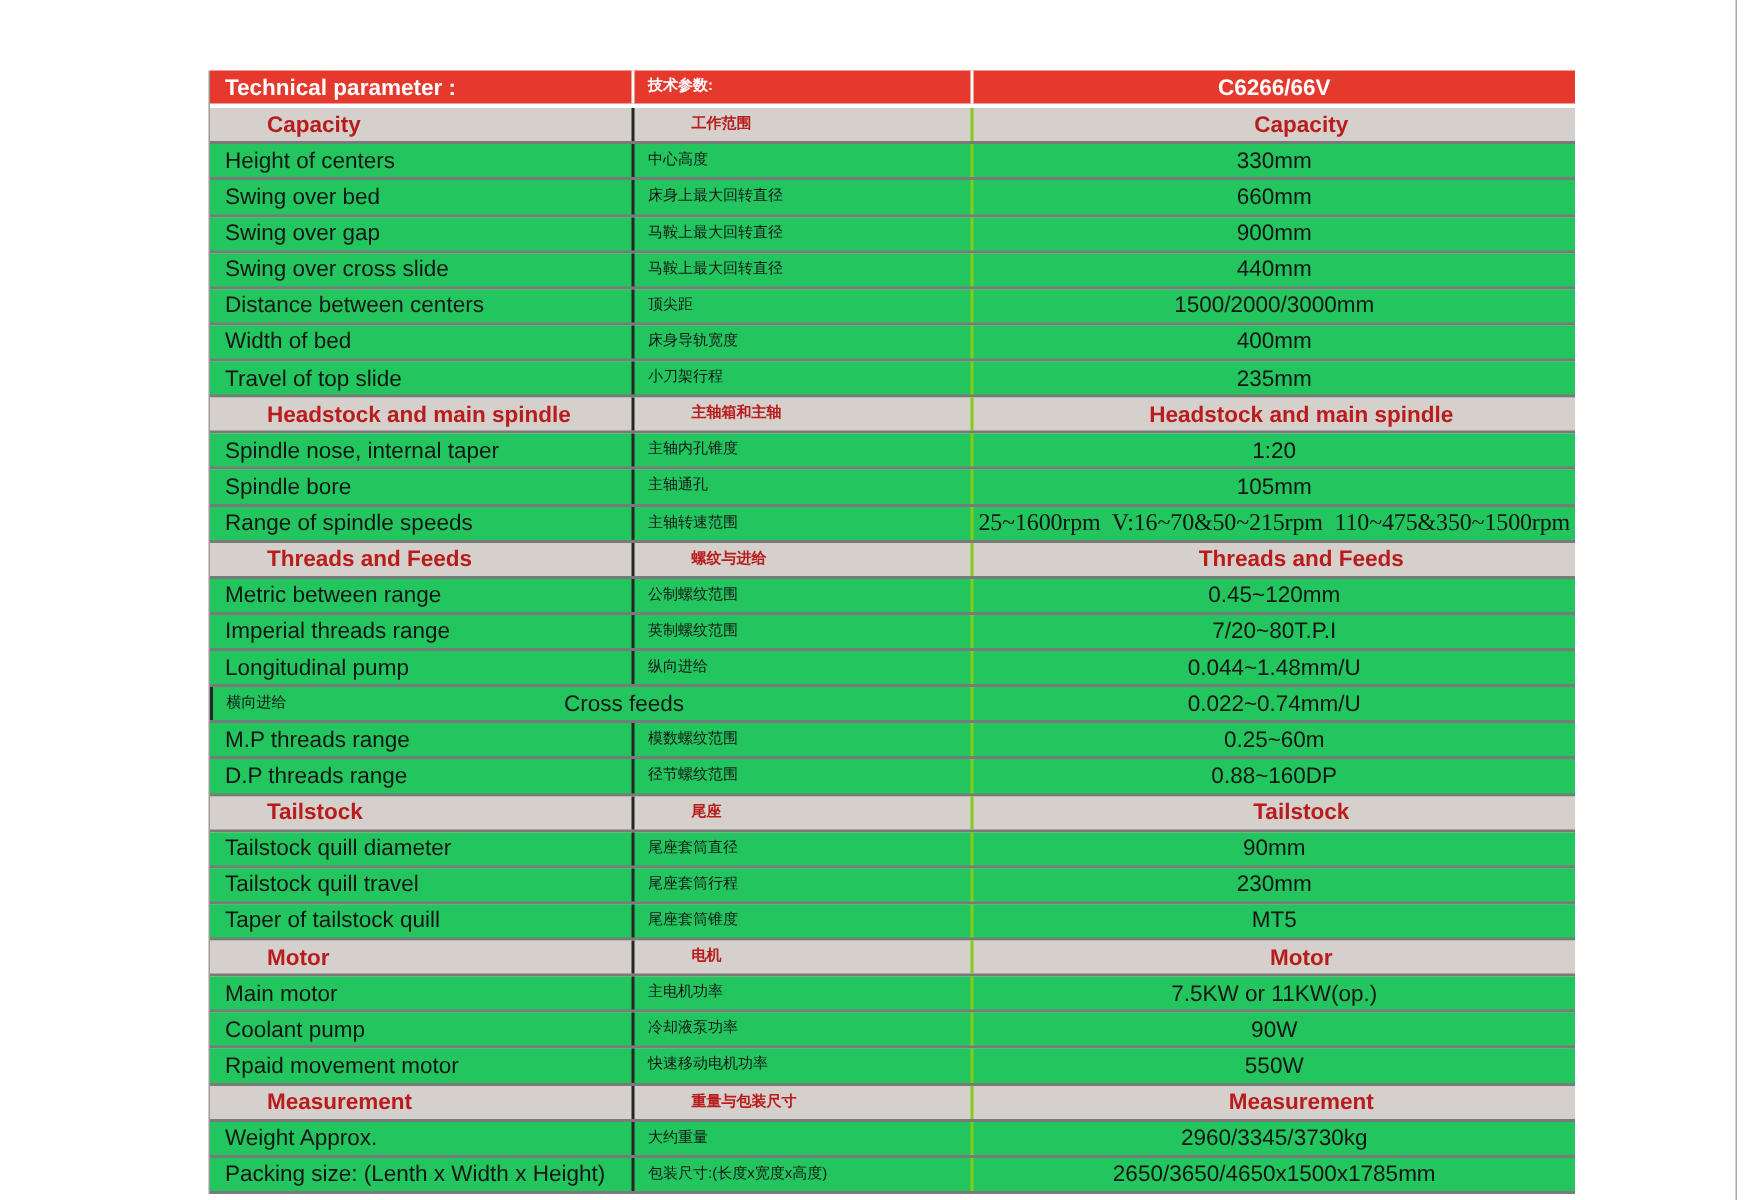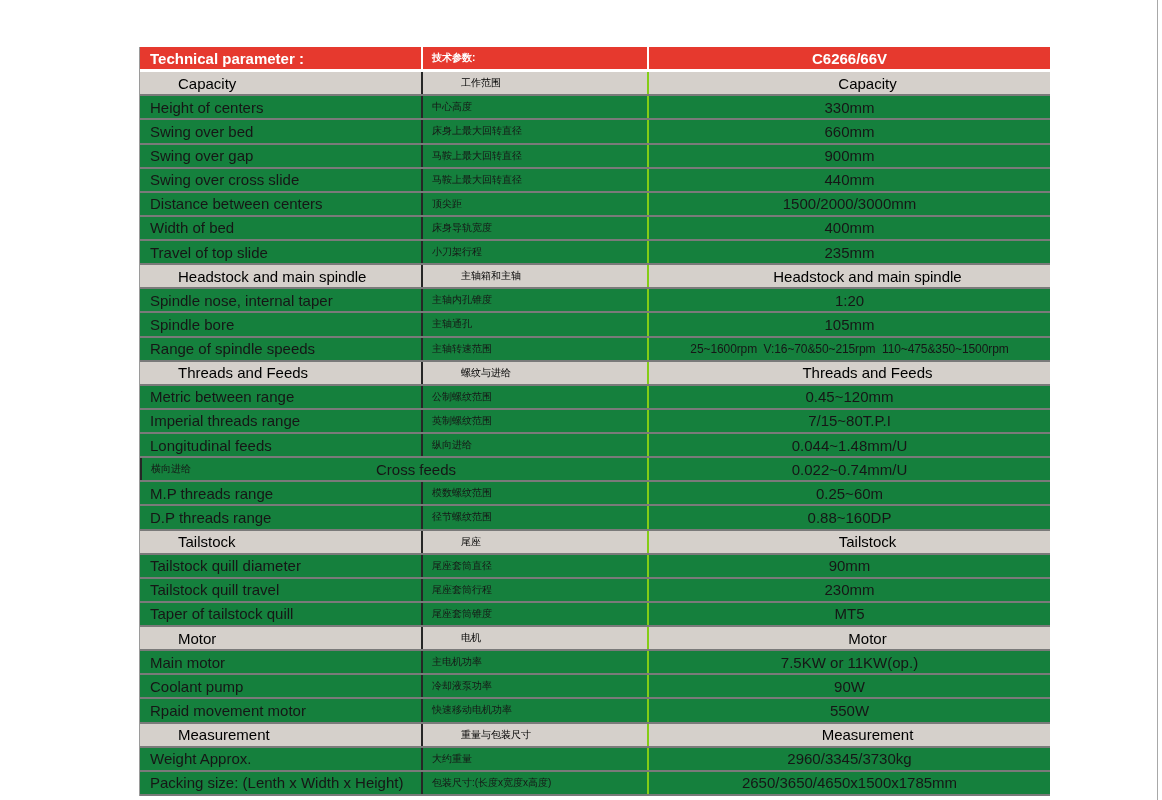--- a/index.html
+++ b/index.html
@@ -15,42 +15,42 @@
   }
   .spec-table{
     position:absolute;left:139px;top:47px;width:911px;height:749px;
     display:flex;flex-direction:column;
     border-left:1px solid #9a9a9a;
     box-sizing:border-box;
   }
   .row{
     flex:1;display:flex;align-items:stretch;
     border-bottom:2px solid #7a7a7a;
-    box-sizing:border-box;background:#15803d;
+    box-sizing:border-box;background:#22c55e;
     min-height:0;
   }
   .cell{
     display:flex;align-items:center;box-sizing:border-box;
     font-size:15px;line-height:1;white-space:nowrap;overflow:hidden;
   }
   .c1{width:281px;padding-left:10px;}
   .c2{width:226px;padding-left:9px;font-size:10px;border-left:2px solid #262626;}
   .c3{flex:1;justify-content:center;text-align:left;border-left:2px solid #84cc16;padding:0 2px;}
   
   .row.header{
     background:var(--red,#e6392e);
     border-bottom:3px solid #ffffff;
   }
   .row.header .cell{color:#ffffff;font-weight:bold;}
   .row.header .c2,.row.header .c3{border-left-color:#ffffff;}
   
   .row.section{background:var(--section,#d5d0cb);}
-  .row.section .cell{font-weight:normal;color:#000000;padding-left:38px;}
+  .row.section .cell{font-weight:bold;color:#b91c1c;padding-left:38px;}
   
-  .row.small-value .c3{font-size:12px;letter-spacing:-0.1px;white-space:pre;}
+  .row.small-value .c3{font-size:16px;letter-spacing:-0.1px;white-space:pre;font-family:Liberation Serif, serif;}
 </style>
 </head>
 <body>
 
 <div class="page-edge"></div>
 
 <div class="spec-table">
   <div class="row header">
     <div class="cell c1">Technical parameter :</div>
     <div class="cell c2">技术参数:</div>
@@ -138,25 +138,25 @@
 
   <div class="row data">
     <div class="cell c1">Metric between range</div>
     <div class="cell c2">公制螺纹范围</div>
     <div class="cell c3">0.45~120mm</div>
   </div>
 
   <div class="row data">
     <div class="cell c1">Imperial threads range</div>
     <div class="cell c2">英制螺纹范围</div>
-    <div class="cell c3">7/15~80T.P.I</div>
-  </div>
-
-  <div class="row data">
-    <div class="cell c1">Longitudinal feeds</div>
+    <div class="cell c3">7/20~80T.P.I</div>
+  </div>
+
+  <div class="row data">
+    <div class="cell c1">Longitudinal pump</div>
     <div class="cell c2">纵向进给</div>
     <div class="cell c3">0.044~1.48mm/U</div>
   </div>
 
   <div class="row data">
     <div class="cell c2">横向进给</div>
     <div class="cell c1">Cross feeds</div>
     <div class="cell c3">0.022~0.74mm/U</div>
   </div>
 

